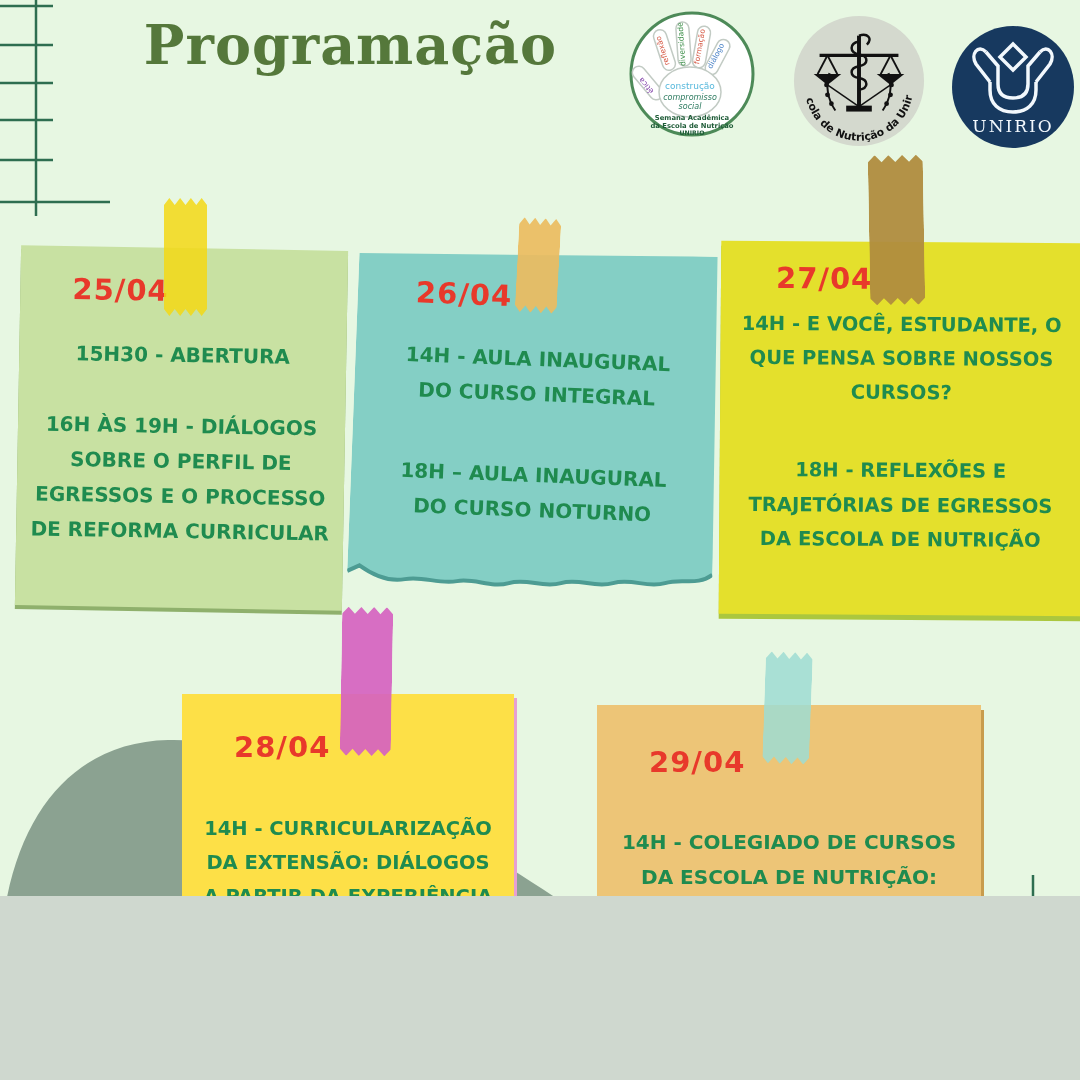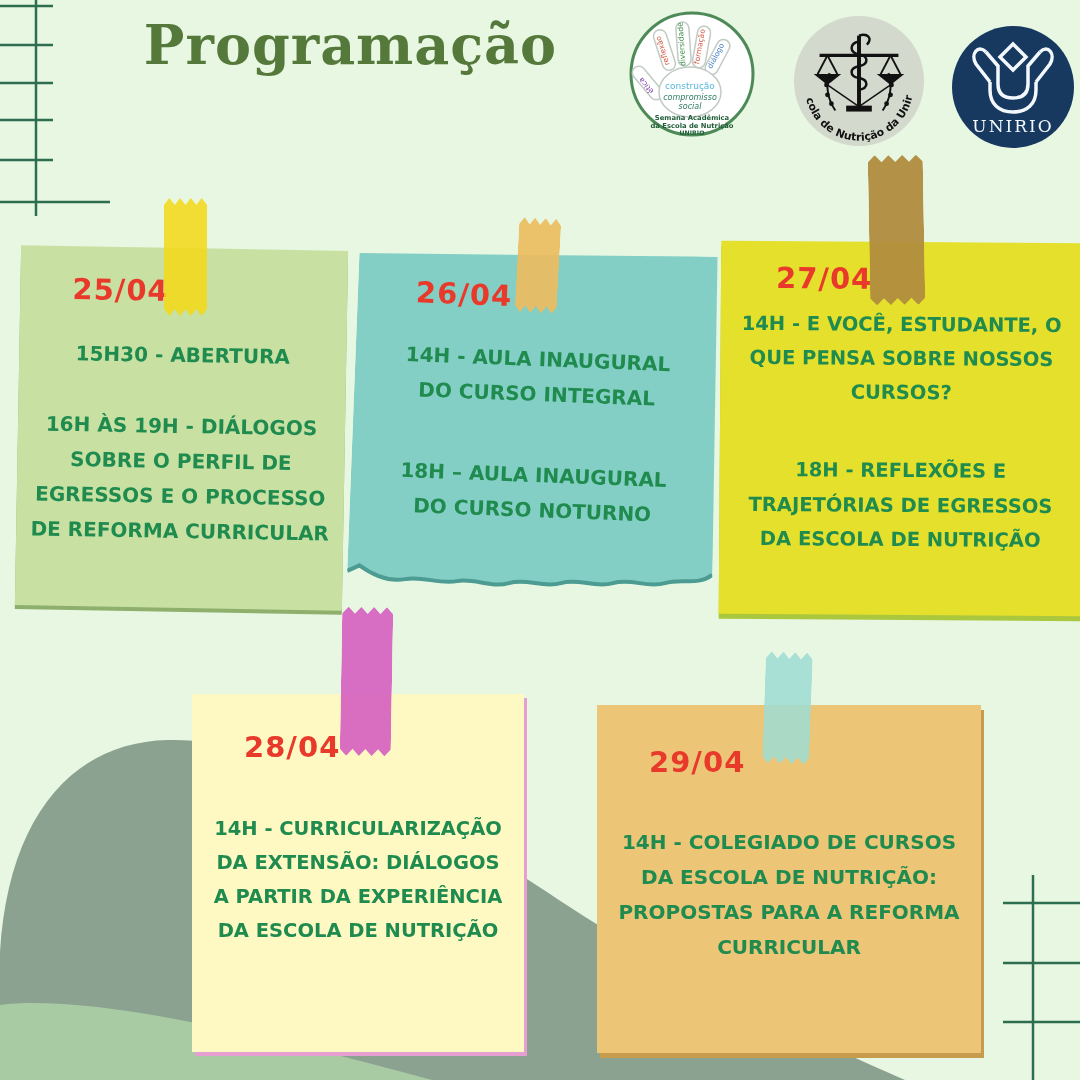--- a/index.html
+++ b/index.html
@@ -1,17 +1,17 @@
 <!DOCTYPE html>
 <html><head>
 <meta charset="utf-8">
 <style>
   html,body{margin:0;padding:0;background:#cfd8cf;}
   .poster{
-    position:relative; width:1080px; height:1080px; overflow:hidden;
+    position:relative; width:1080px; height:896px; overflow:hidden;
     background:#e7f7e2; font-family:"DejaVu Sans",sans-serif;
   }
   
   .grid-svg{position:absolute; z-index:1;}
   .blob-svg{position:absolute; left:0; top:700px; z-index:1;}
   
   .title{
     position:absolute; left:28px; top:6px; width:645px; z-index:2;
     text-align:center; color:#55783b;
     font-family:"DejaVu Serif","Liberation Serif",serif; font-weight:bold;
@@ -37,21 +37,21 @@
   .n2{left:353px; top:250px; width:365px; height:348px; transform:rotate(2.2deg); background:transparent;}
   .n2 .inner{position:absolute; inset:0;}
   .n2 .date{margin:30px 0 0 58px;}
   .n2 .evs{margin-top:28px; font-size:20px;}
   .n2 .ev2{margin-top:46px;}
   .n3{left:720px; top:242px; width:362px; height:373px; background:#e4e02c;
       transform:rotate(0.4deg); box-shadow:0 5px 0 #abc73e;}
   .n3 .date{margin:20px 0 0 55px;}
   .n3 .evs{margin-top:12px; font-size:19.5px;}
   .n3 .ev2{margin-top:44px;}
-  .n4{left:192px; top:694px; width:332px; height:358px; background:#fef9c3;
+  .n4{left:182px; top:694px; width:332px; height:358px; background:#fde047;
       box-shadow:3px 4px 0 #e79fd2;}
   .n4 .date{margin:36px 0 0 52px;}
   .n4 .evs{margin-top:48px; font-size:19.5px;}
   .n5{left:597px; top:705px; width:384px; height:348px; background:#edc577;
       box-shadow:3px 5px 0 #c89c4d;}
   .n5 .date{margin:40px 0 11px 52px;}
   .n5 .evs{margin-top:46px; font-size:20px;}
   
   .tape{
     position:absolute; z-index:5;

